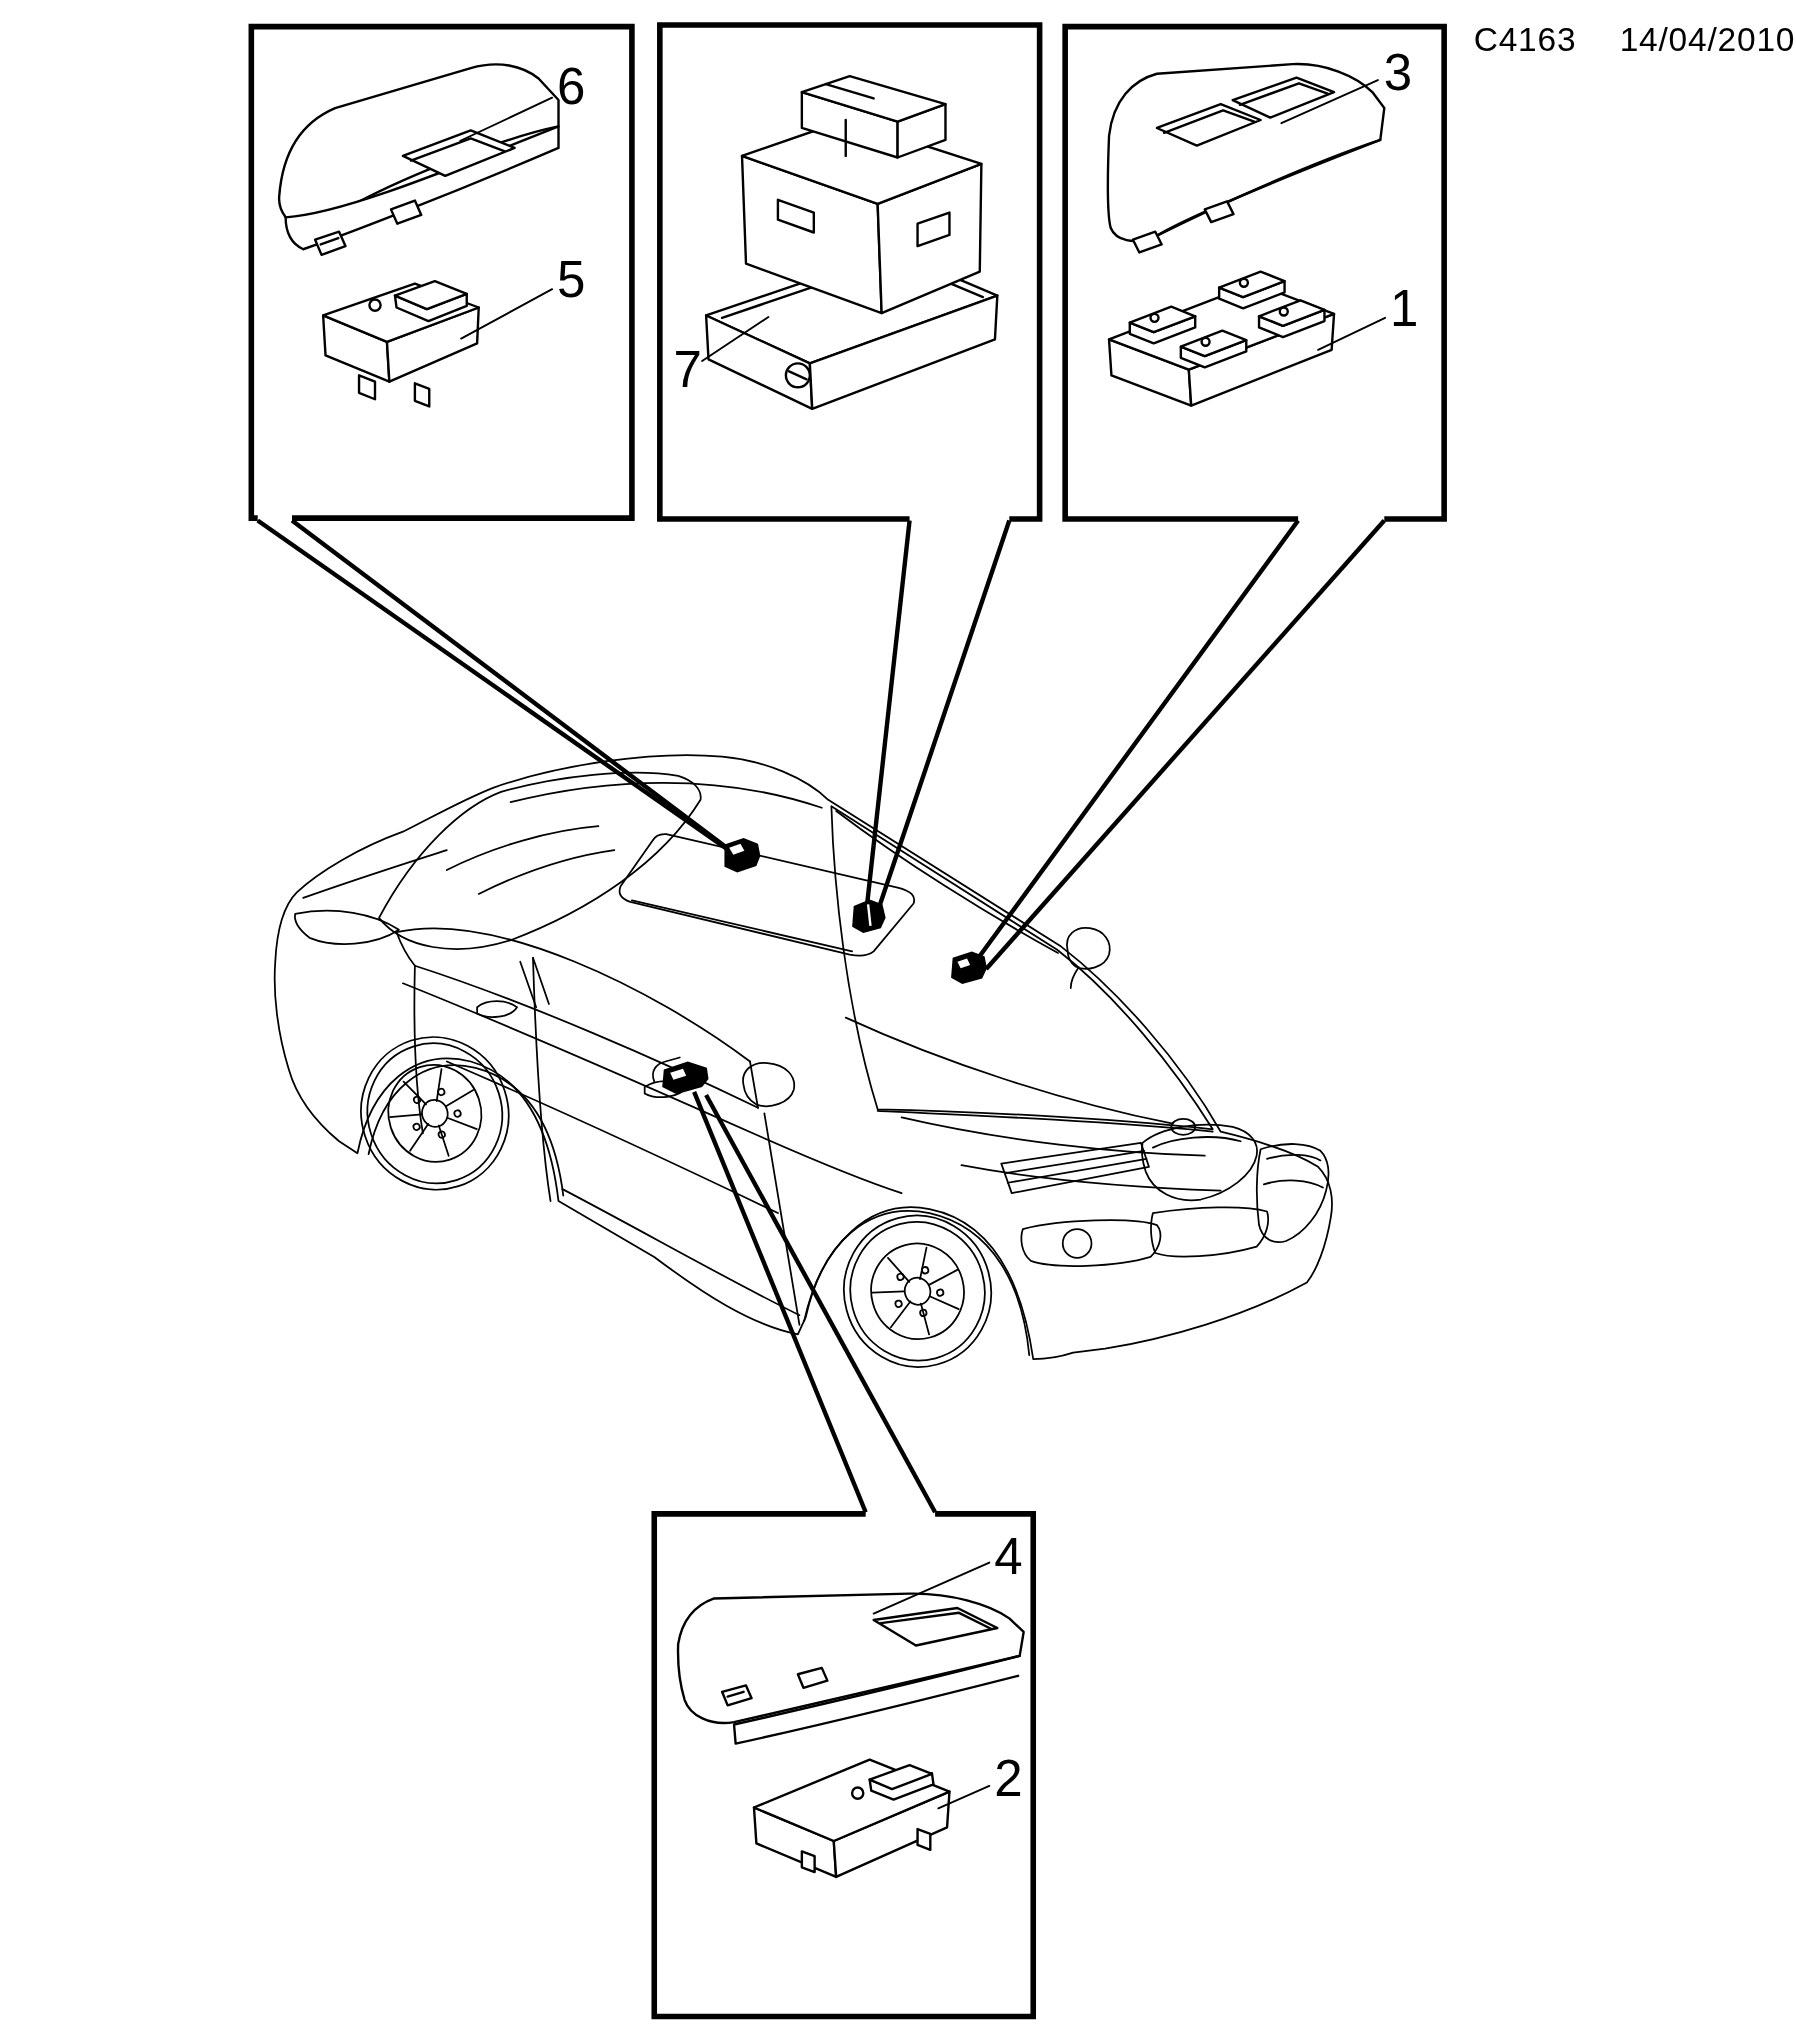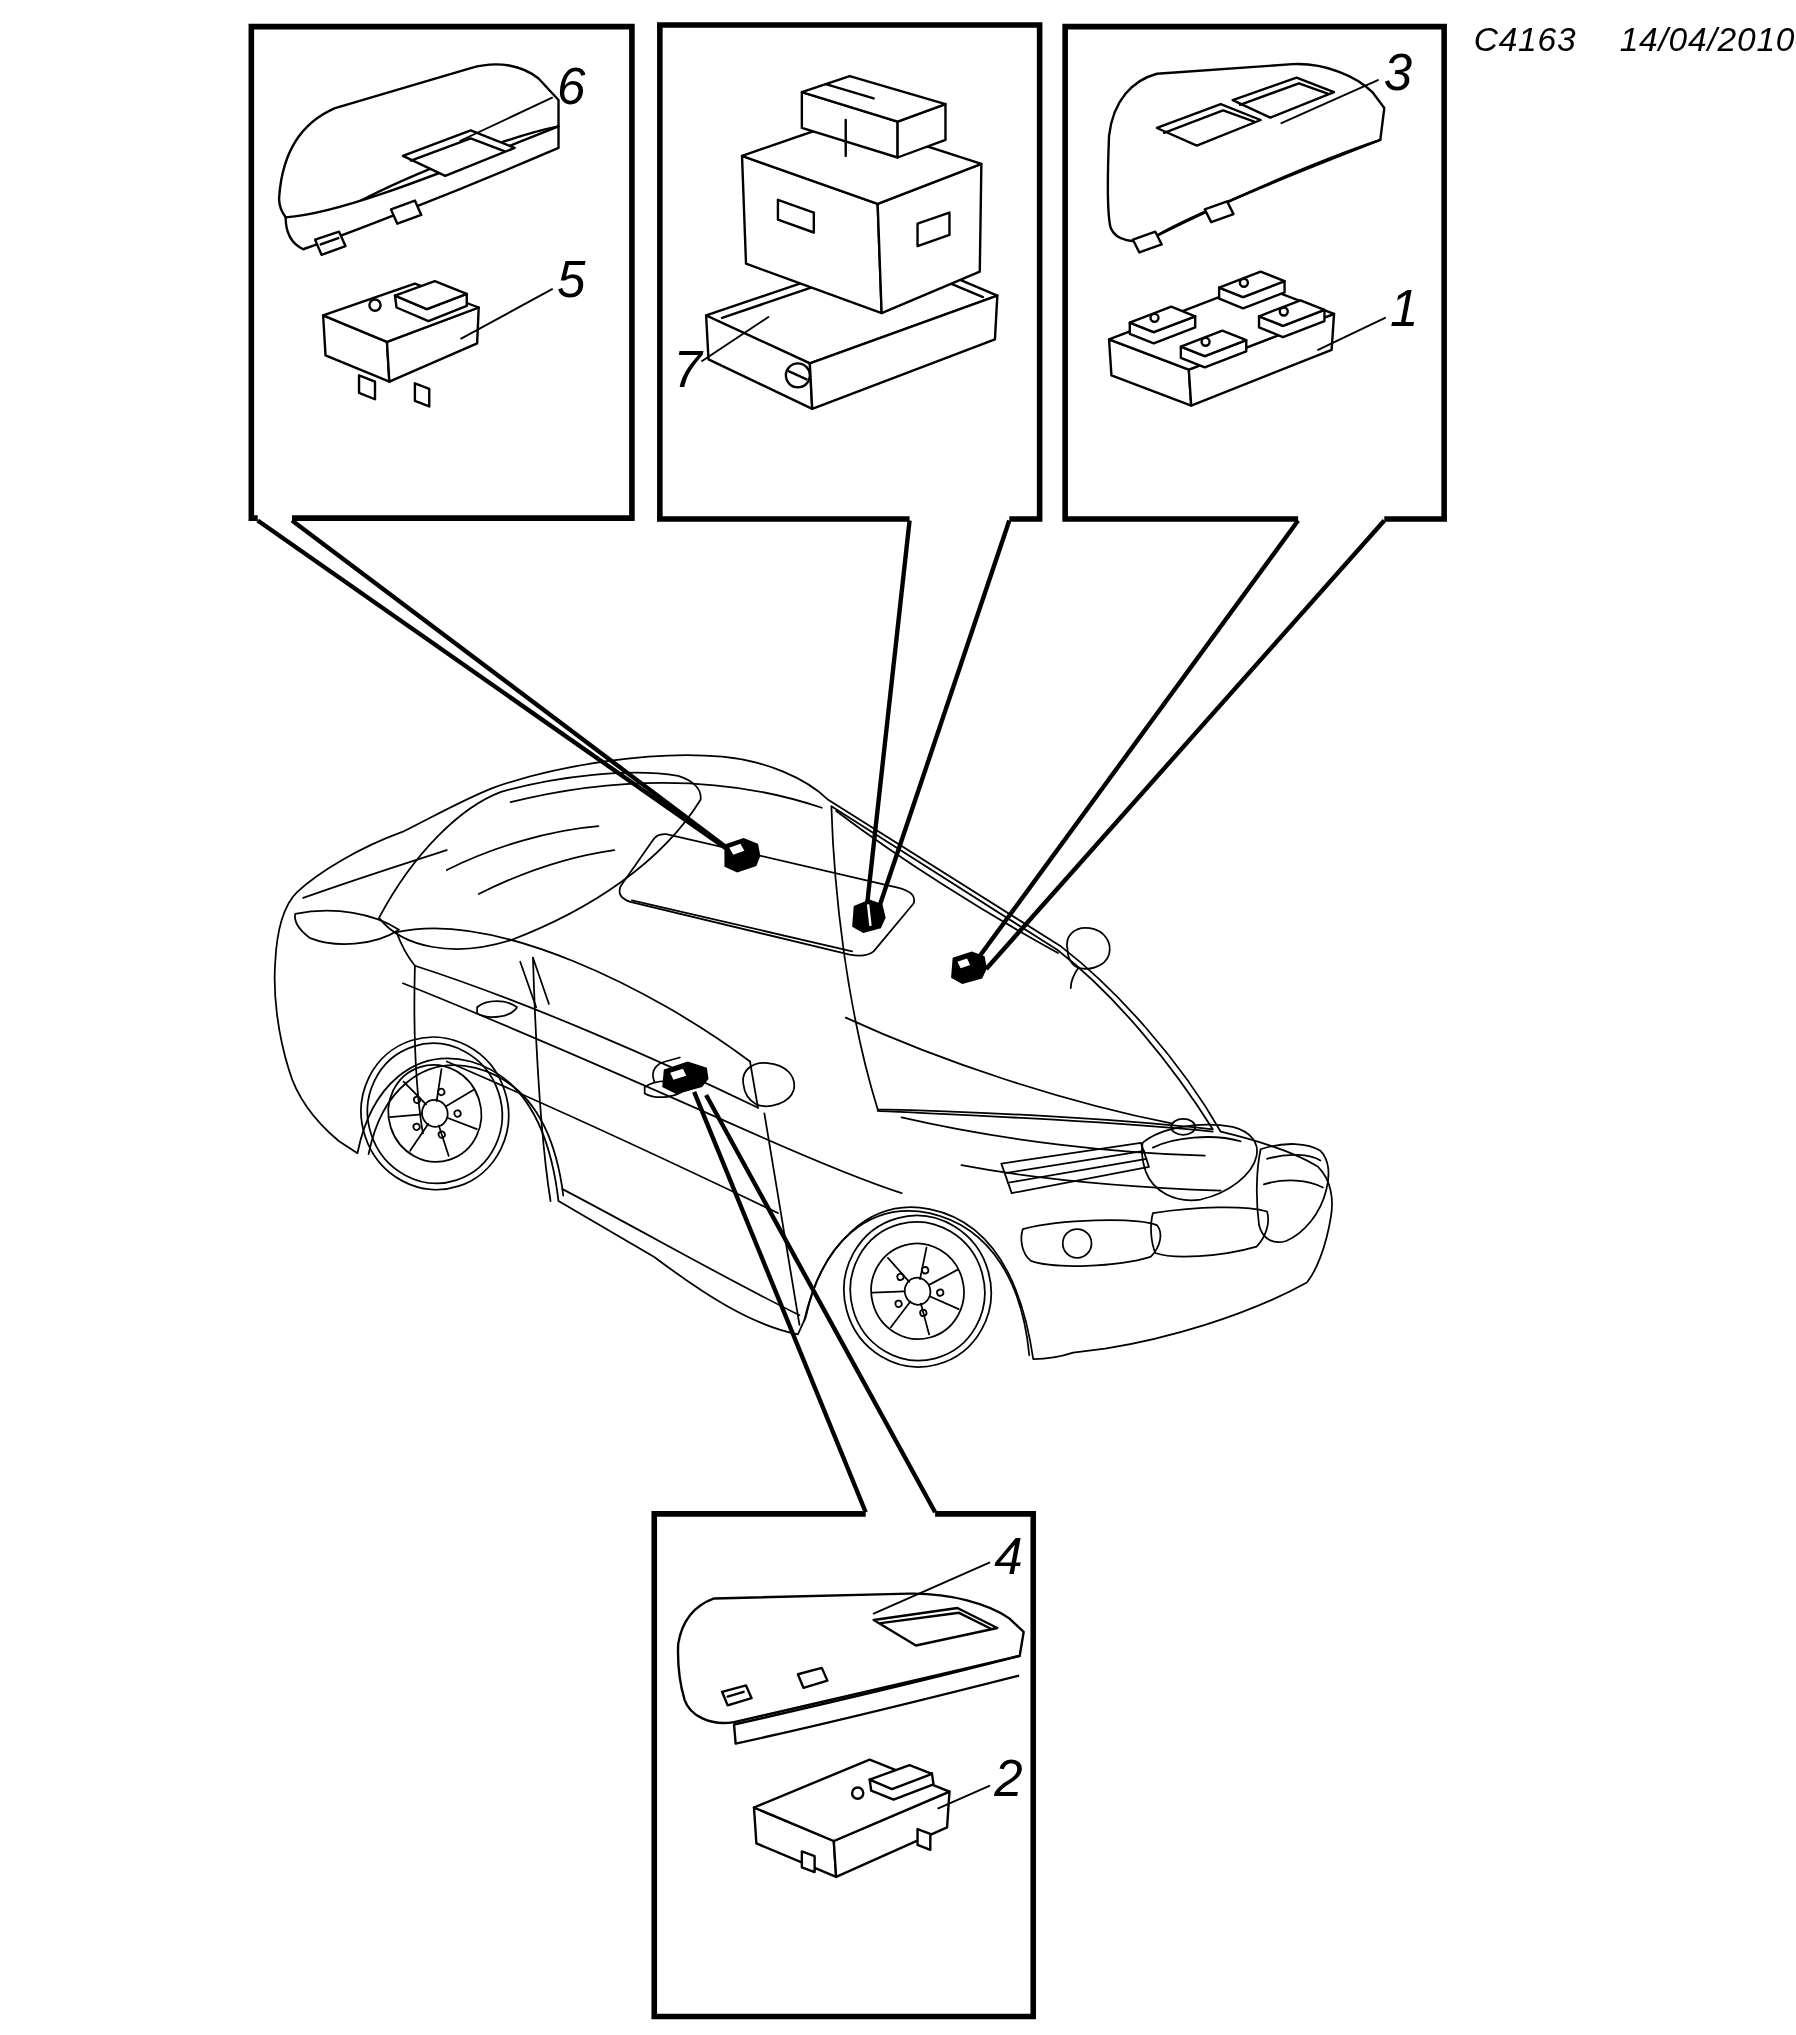--- a/index.html
+++ b/index.html
@@ -1,16 +1,16 @@
 <!DOCTYPE html>
 <html style="font-size:12.8px"><head>
 <meta charset="utf-8">
 <style>
   html,body{margin:0;padding:0;background:#ffffff;}
-  .stage{width:1796px;height:2036px;background:#ffffff;position:relative;font-style:italic;}
+  .stage{width:1796px;height:2036px;background:#ffffff;position:relative;}
   svg{display:block;}
   .box{fill:none;stroke:#000;stroke-width:7;stroke-linejoin:miter;}
   .funnel{fill:none;stroke:#000;stroke-width:5.5;stroke-linecap:butt;}
   .car{fill:none;stroke:#000;stroke-width:2.2;stroke-linejoin:round;stroke-linecap:round;}
   .part{fill:#ffffff;stroke:#000;stroke-width:3;stroke-linejoin:round;}
   .partline{fill:none;stroke:#000;stroke-width:3;stroke-linejoin:round;stroke-linecap:round;}
   .thinlead{fill:none;stroke:#000;stroke-width:2.4;stroke-linecap:round;}
   .marker{fill:#000;stroke:none;}
   .markerwhite{fill:#fff;stroke:none;}
   .markerline{fill:none;stroke:#fff;stroke-width:3;}

